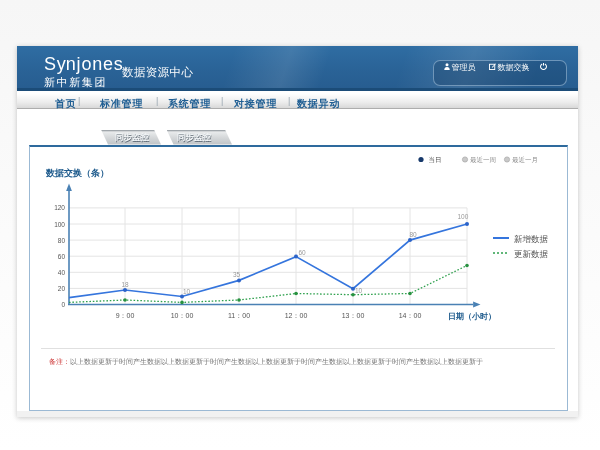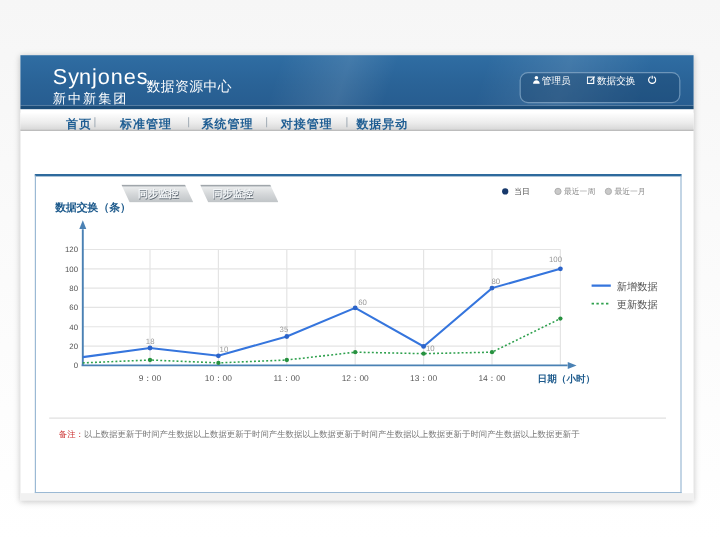--- a/index.html
+++ b/index.html
@@ -47,21 +47,21 @@
 }
 #tab1 .txt { position:absolute; left:24px; top:4.5px; letter-spacing:0;}
 #tab1 svg { position:absolute; left:9px; top:4.5px; }
 #tab2 { left:84px; width:60px; top:83.5px; height:15px; z-index:2; }
 #tab2 .txt { position:absolute; left:14px; top:2.5px; }
 #tab3 { left:149.5px; width:65.5px; top:83.5px; height:15px; z-index:1; }
 #tab3 .txt { position:absolute; left:10.5px; top:2.5px; }
 .gtab {
   background:linear-gradient(180deg,#a0a6ab 0%,#a0a6ab 6%,#e9ebec 12%,#d3d6d8 55%,#bfc3c6 100%);
   clip-path:polygon(0 0, calc(100% - 7px) 0, 100% 100%, 7px 100%);
-  color:#f3f6f8; text-shadow:0.5px 1px 0 rgba(98,108,118,1);margin-top:24px;
+  color:#f3f6f8; text-shadow:0.5px 1px 0 rgba(98,108,118,1);
 }
 
 #panel {
   position:absolute; left:11.5px; top:98.5px; width:539px; height:266px;
   background:#fff; border:1px solid #9bb9d4; border-top:2px solid #2e6a9d;
 }
 #card .foot { position:absolute; left:0; bottom:0; width:100%; height:6px; background:#f1f1f1; }
 </style>
 </head>
 <body>

